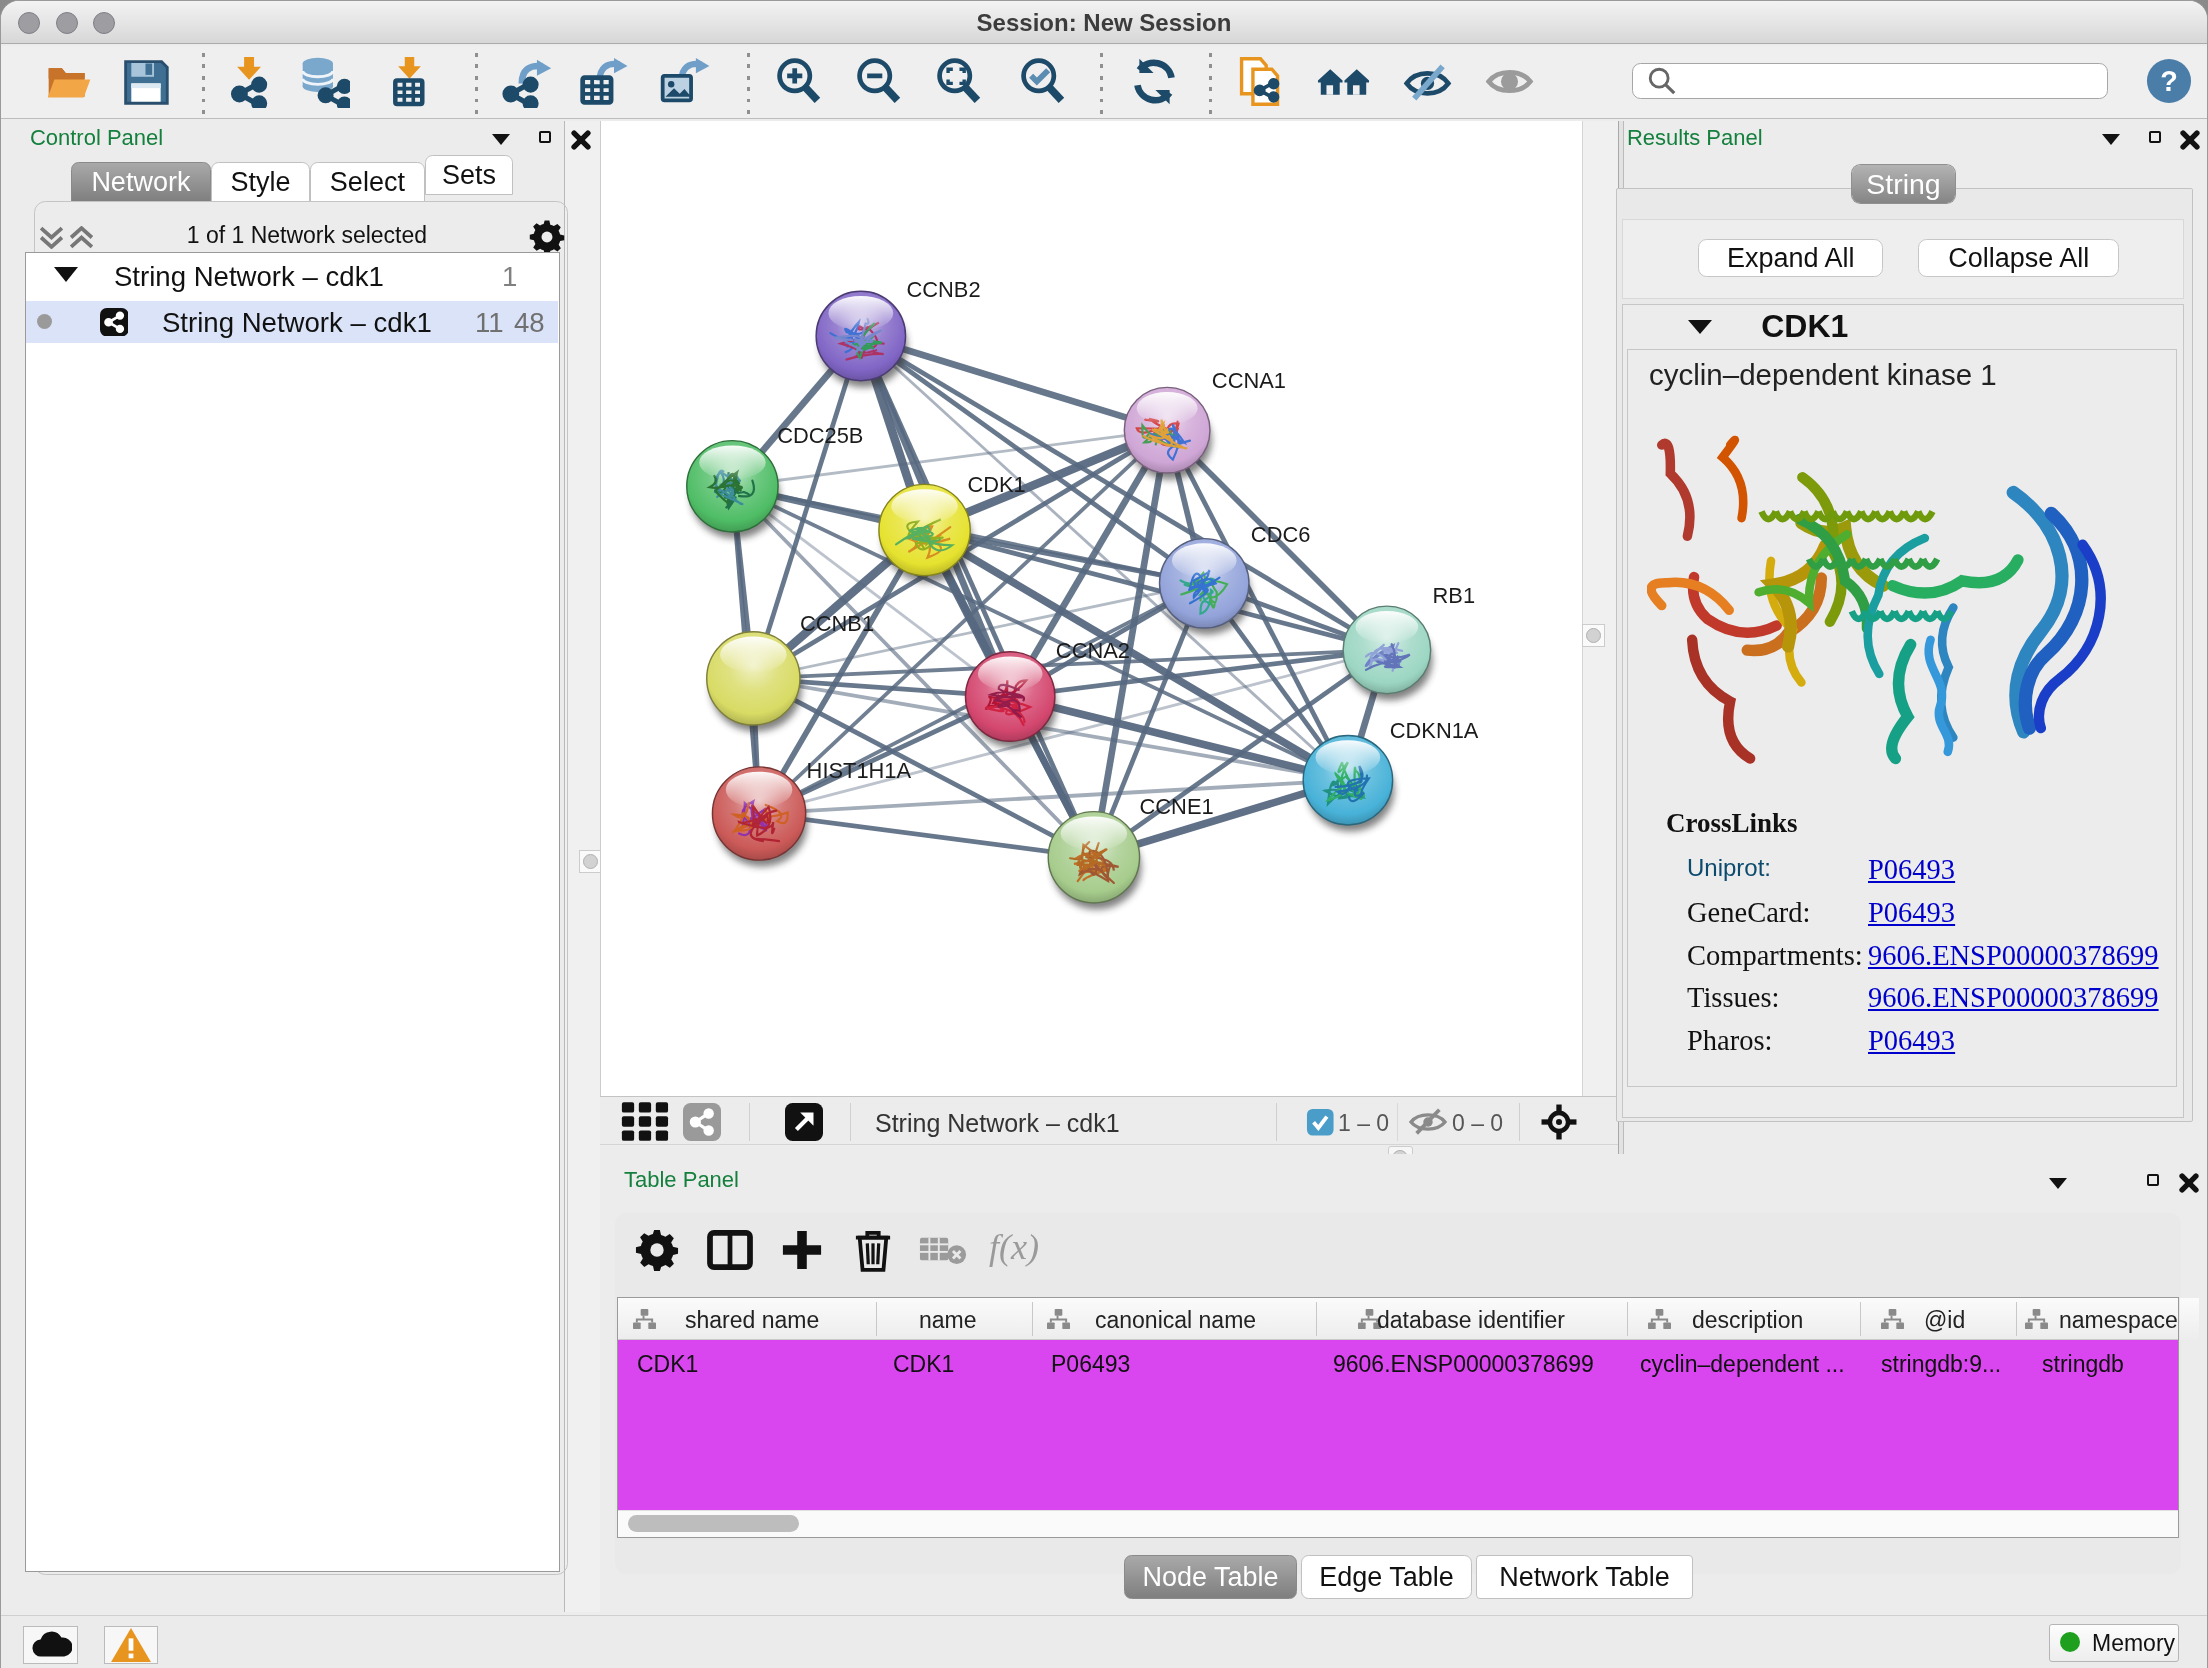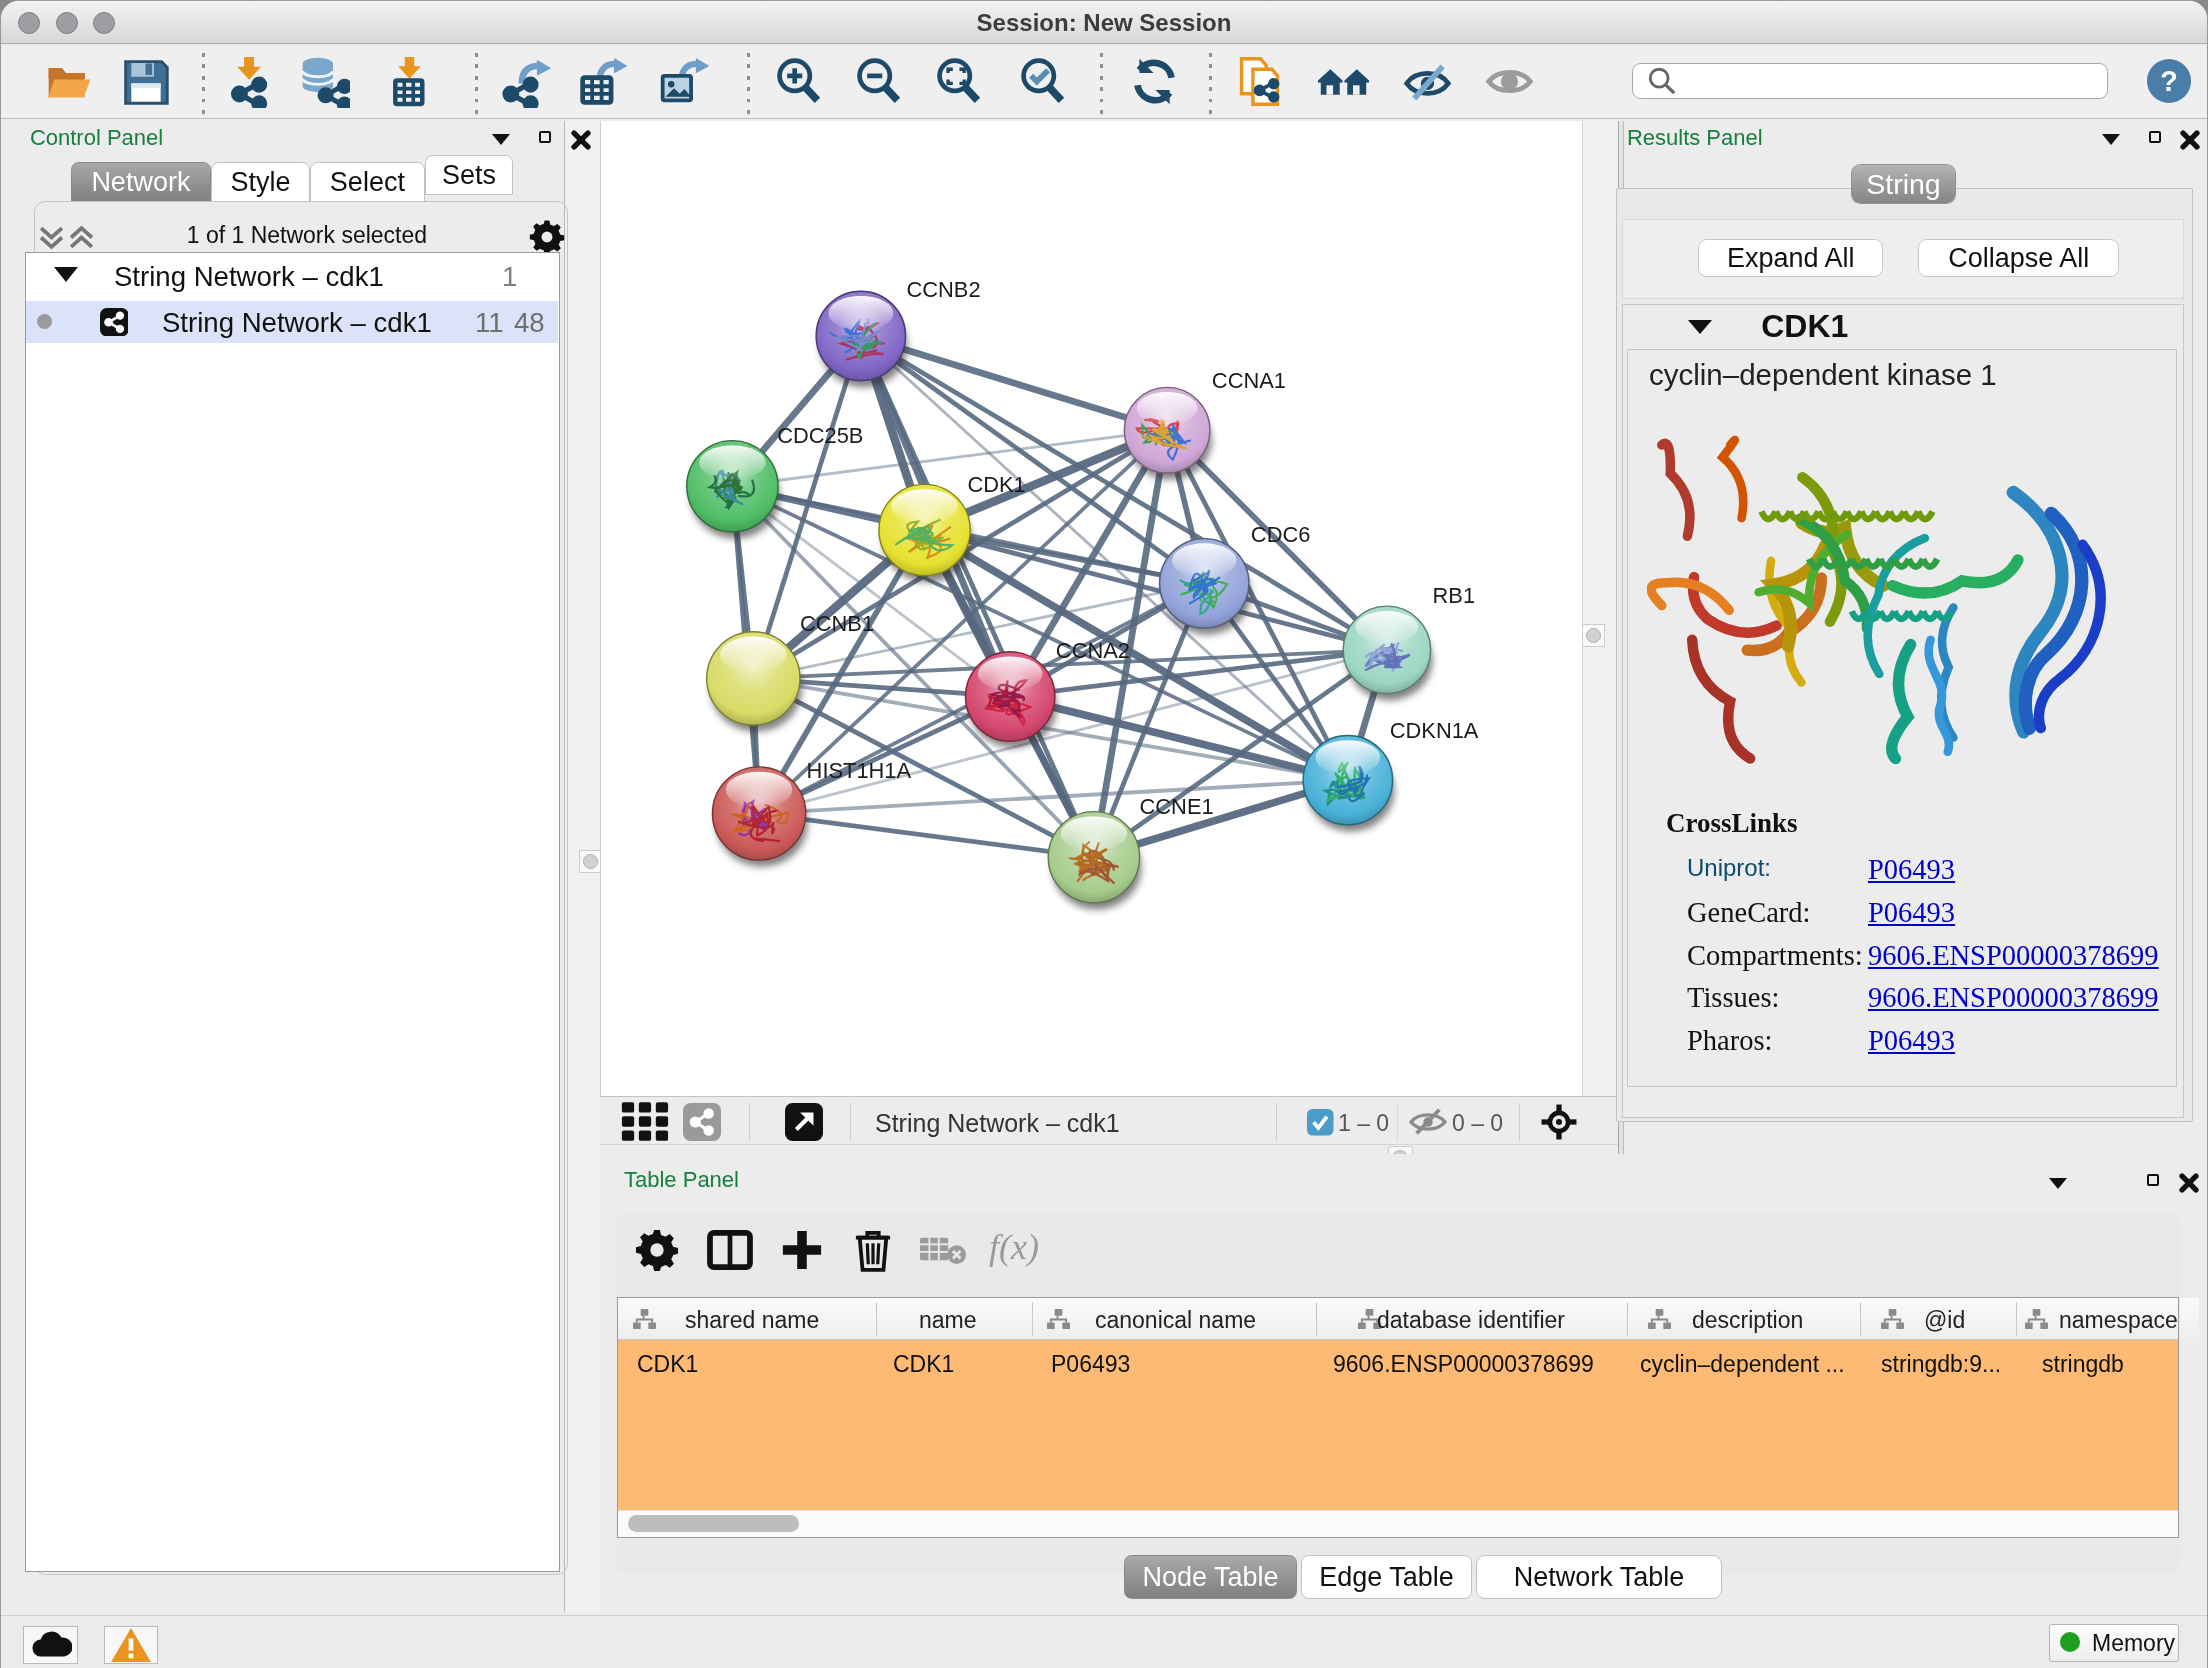--- a/index.html
+++ b/index.html
@@ -732,21 +732,21 @@
               <line x1="11" y1="4" x2="11" y2="28"></line>
               <line x1="21" y1="4" x2="21" y2="28"></line>
             </g>
 <circle cx="40" cy="22" r="10"></circle>
           </g>
 <path d="M36 18 l8 8 M44 18 l-8 8" stroke="#e9e9e9" stroke-width="3"></path>
 </svg></div>
 <div style="position:absolute;left:387px;top:74px;text-align:center;"><svg width="61" height="42" viewBox="0 0 64 44">
 <text x="2" y="33" font-family="Liberation Serif, serif" font-style="italic" font-size="38" fill="#9a9a9a">f(x)</text>
 </svg></div>
-<div style="position:absolute;left:17px;top:143px;width:1562px;height:241px;background:#fdba74;border:1.9px solid #9a9a9a">
+<div style="position:absolute;left:17px;top:143px;width:1562px;height:241px;background:#d946ef;border:1.9px solid #9a9a9a">
 <div style="position:absolute;left:0;top:0;width:100%;height:42px;background:linear-gradient(#fbfbfb,#ededed);border-bottom:1.9px solid #c9c9c9"></div>
 <div style="position:absolute;left:14.3px;top:9.5px;"><svg width="25" height="23" viewBox="0 0 26 24">
 <g fill="#8a8a8a">
               <rect x="9" y="1" width="8" height="7" rx="1"></rect>
 <rect x="1" y="15" width="8" height="7" rx="1"></rect>
               <rect x="17" y="15" width="8" height="7" rx="1"></rect>
 <path d="M12 8 v4 H5 v3 M13 12 h8 v3" stroke="#8a8a8a" stroke-width="2" fill="none"></path>
             </g>
 </svg></div>
 <div style="position:absolute;left:67px;top:8.6px;font-size:23px;color:#222;white-space:nowrap">shared name</div>
@@ -808,21 +808,21 @@
 <div style="position:absolute;left:433px;top:53px;font-size:23px;color:#111;white-space:nowrap">P06493</div>
 <div style="position:absolute;left:715px;top:53px;font-size:23px;color:#111;white-space:nowrap">9606.ENSP00000378699</div>
 <div style="position:absolute;left:1022px;top:53px;font-size:23px;color:#111;white-space:nowrap">cyclin–dependent ...</div>
 <div style="position:absolute;left:1263px;top:53px;font-size:23px;color:#111;white-space:nowrap">stringdb:9...</div>
 <div style="position:absolute;left:1424px;top:53px;font-size:23px;color:#111;white-space:nowrap">stringdb</div>
 <div style="position:absolute;left:0;bottom:0;width:100%;height:27px;background:#fafafa;border-top:1px solid #e0e0e0"></div>
 <div style="position:absolute;left:9.5px;bottom:4.8px;width:171px;height:17px;background:#bdbdbd;border-radius:8.6px"></div>
 </div>
 <div class="tab sel" style="left:524px;top:401px;width:173px;height:44px;line-height:42px;border-radius:7.6px">Node Table</div>
 <div class="tab" style="left:701px;top:401px;width:171px;height:44px;line-height:42px;border-radius:7.6px">Edge Table</div>
-<div class="tab" style="left:876px;top:401px;width:246px;height:44px;line-height:42px;border-radius:9px">Network Table</div>
+<div class="tab" style="left:876px;top:401px;width:217px;height:44px;line-height:42px;border-radius:4px">Network Table</div>
 </div>
 <div style="position:absolute;left:0px;top:1614px;width:2208px;height:54px;background:#ebebeb;border-top:1.9px solid #cfcfcf">
 <div style="position:absolute;left:22px;top:9.5px;width:55px;height:38px;background:#f7f7f7;border:1.9px solid #bbb"></div>
 <div style="position:absolute;left:28.5px;top:14.3px;"><svg width="42" height="28.5" viewBox="0 0 44 30">
 <path d="M12 28 a9 9 0 0 1 -1 -18 a12 12 0 0 1 22 -2 a8 8 0 0 1 3 20 z" fill="#111"></path>
 </svg></div>
 <div style="position:absolute;left:103px;top:9.5px;width:54px;height:38px;background:#f7f7f7;border:1.9px solid #bbb"></div>
 <div style="position:absolute;left:109px;top:9.5px;"><svg width="42" height="38" viewBox="0 0 44 40">
 <path d="M22 2 L43 38 H1 z" fill="#e8951f"></path>
 <rect x="19.5" y="13" width="5" height="13" fill="#fff"></rect>

